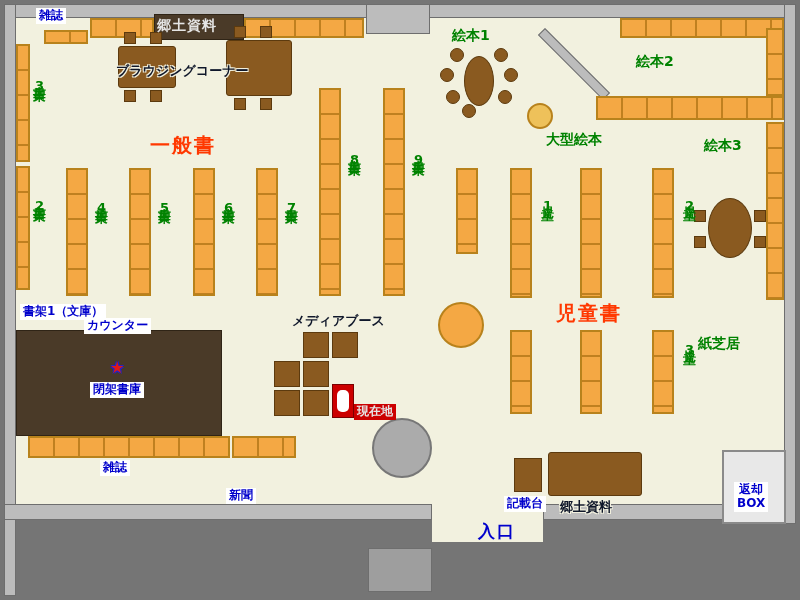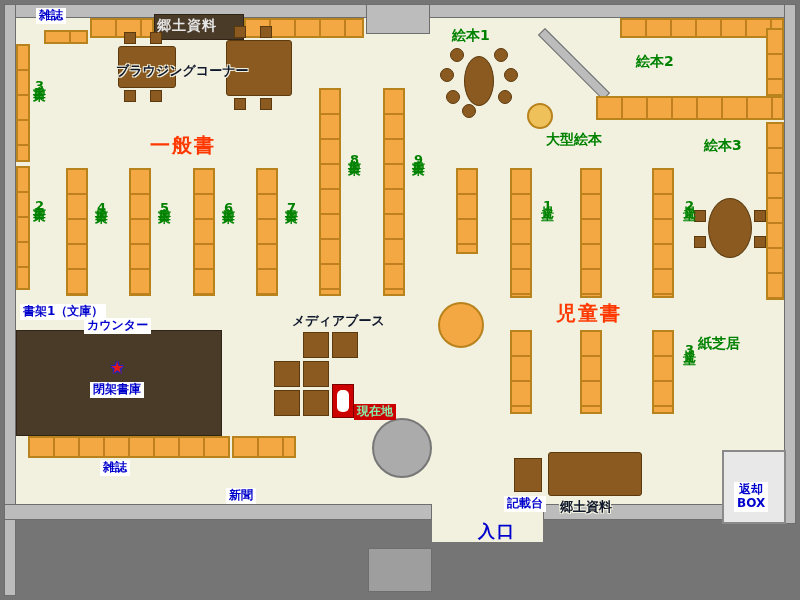--- a/index.html
+++ b/index.html
@@ -18,21 +18,21 @@
   .circle { position:absolute; border-radius:50%; z-index:3; }
   .lbl { position:absolute; font-weight:bold; white-space:nowrap; z-index:6; line-height:1.15; }
   .lbl.green { color:#008200; font-size:13px; }
   .lbl.green14 { color:#008200; font-size:14px;margin-top:7px; }
   .lbl.blue { color:#0f172a; font-size:13px; text-shadow:1px 1px 0 #f2f1df,-1px -1px 0 #f2f1df,1px -1px 0 #f2f1df,-1px 1px 0 #f2f1df; }
   .lbl.box { background:#ffffff; color:#0000cc; font-size:12px; padding:1px 3px; }
   .lbl.bigred { color:#ff3800; font-size:20px; letter-spacing:2px; }
   .lbl.redonbrown { color:#e5e5e5; font-size:14px; letter-spacing:1px; }
   .lbl.vert { writing-mode:vertical-rl; text-orientation:upright; letter-spacing:1px; }
   .lbl.entrance { color:#0000cc; font-size:17px; letter-spacing:2px; }
-  .lbl.current { background:#cc0000; color:#86efac; font-size:12px; padding:1px 3px; }
+  .lbl.current { background:#cc0000; color:#e5e5e5; font-size:12px; padding:1px 3px; }
   .star { position:absolute; z-index:7; color:#e01818; font-size:16px;
           text-shadow:-1px -1px 0 #2222cc,1px -1px 0 #2222cc,-1px 1px 0 #2222cc,1px 1px 0 #2222cc; }
 </style>
 </head>
 <body>
 
 <div class="map">
 
   <div class="floor" style="left:16px;top:18px;width:768px;height:488px;"></div>
   <div class="floor" style="left:432px;top:504px;width:111px;height:38px;z-index:2;"></div>

